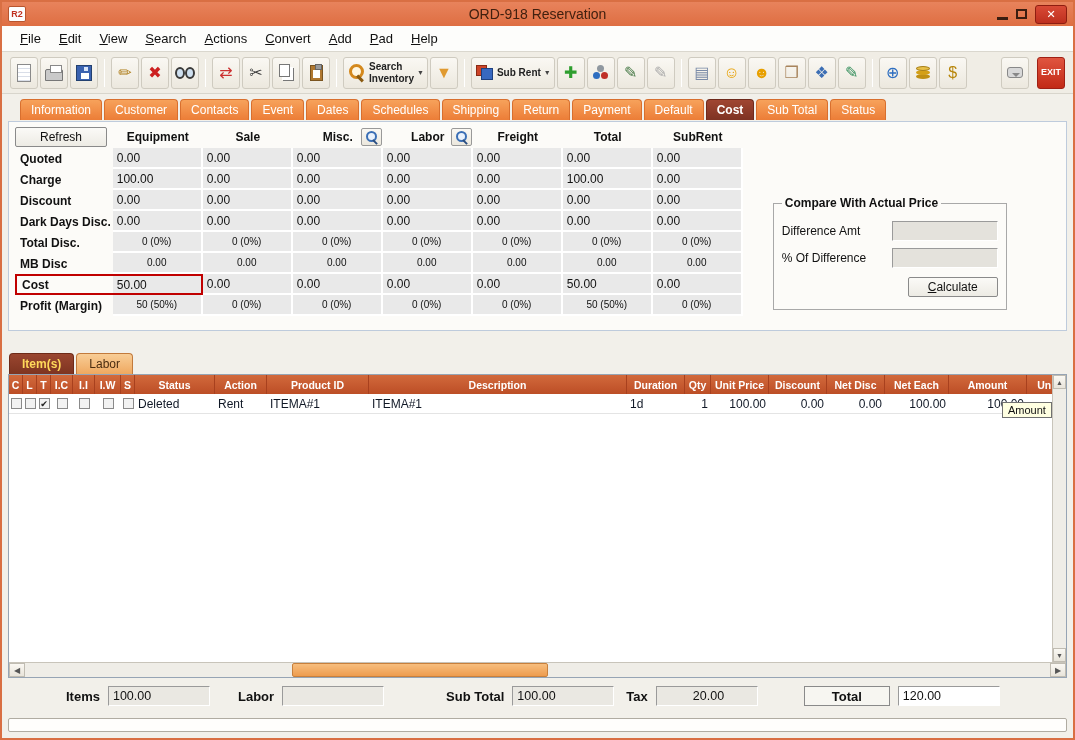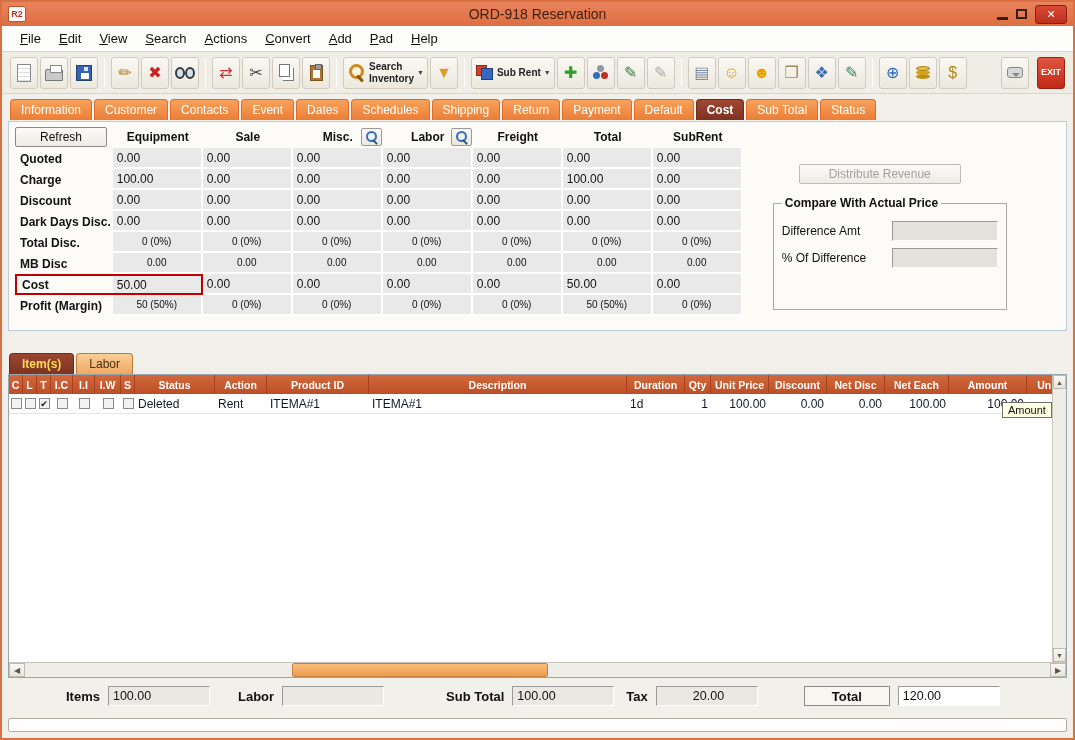--- a/index.html
+++ b/index.html
@@ -80,21 +80,21 @@
   .ic-balls::before { content: ""; position: absolute; left: 2px; bottom: 2px; width: 7px; height: 7px;
                       border-radius: 50%; background: #2E6EC0;
                       box-shadow: 8px 0 0 #C03028, 4px -7px 0 #9098A0; }
   .ic-coins { width: 14px; height: 5px; background: #E8C048; border: 1px solid #A8801A; border-radius: 50%;
               box-shadow: 0 4px 0 #D4A017, 0 8px 0 #C09014; margin-bottom: 8px; }
   .ic-bubble { width: 16px; height: 11px; background: #D8D8D8; border: 1px solid #888; border-radius: 3px; }
   .ic-bubble::after { content: ""; position: absolute; left: 4px; bottom: -4px; border: 4px solid transparent;
                       border-top-color: #888; }
 
   
-  .tabstrip { height: 26px; display: flex; align-items: flex-end; padding-left: 8px; gap: 2px;
+  .tabstrip { height: 26px; display: flex; align-items: flex-end; padding-left: 18px; gap: 2px;
               background: #F2F0EA; flex: none; }
   .tab { height: 21px; padding: 3px 10px 0; background: linear-gradient(#F7A25B, #EC7D37);
          border: 1px solid #D86F2E; border-bottom: none; border-radius: 4px 4px 0 0; color: #fff;
          font-size: 12px; cursor: pointer; white-space: nowrap; }
   .tab.selected { background: linear-gradient(#A04632, #7E3222); border-color: #6E2A1C; font-weight: bold; }
 
   
   .cost-panel { height: 210px; margin: 1px 6px 20px; background: #FCFBF8; border: 1px solid #BECBDC;
                 position: relative; display: flex; flex: none; }
   .cost-left { padding: 4px 0 0 6px; flex: none; }
@@ -431,30 +431,32 @@
               <td class="cell">0 (0%)</td>
               <td class="cell">0 (0%)</td>
               <td class="cell">0 (0%)</td>
               <td class="cell">50 (50%)</td>
               <td class="cell">0 (0%)</td>
             </tr>
           </tbody>
       </table>
     </div>
     <div class="cost-right">
-      <button class="btn distribute" disabled="">Distribute Revenue</button>
       <fieldset class="compare-group">
         <legend>Compare With Actual Price</legend>
         <div class="cmp-row">
           <label>Difference Amt</label>
           <input class="field" disabled="" style="">
         </div>
         <div class="cmp-row">
           <label>% Of Difference</label>
           <input class="field" disabled="" style="">
+        </div>
+        <div class="cmp-actions">
+          <button class="btn calculate"><span class="mn">Calculate</span></button>
         </div>
       </fieldset>
     </div>
   </div>
 
   <div class="items-tabs" id="items-tabs">
       <div class="itab selected">Item(s)</div>
       <div class="itab">Labor</div>
     </div>
 

